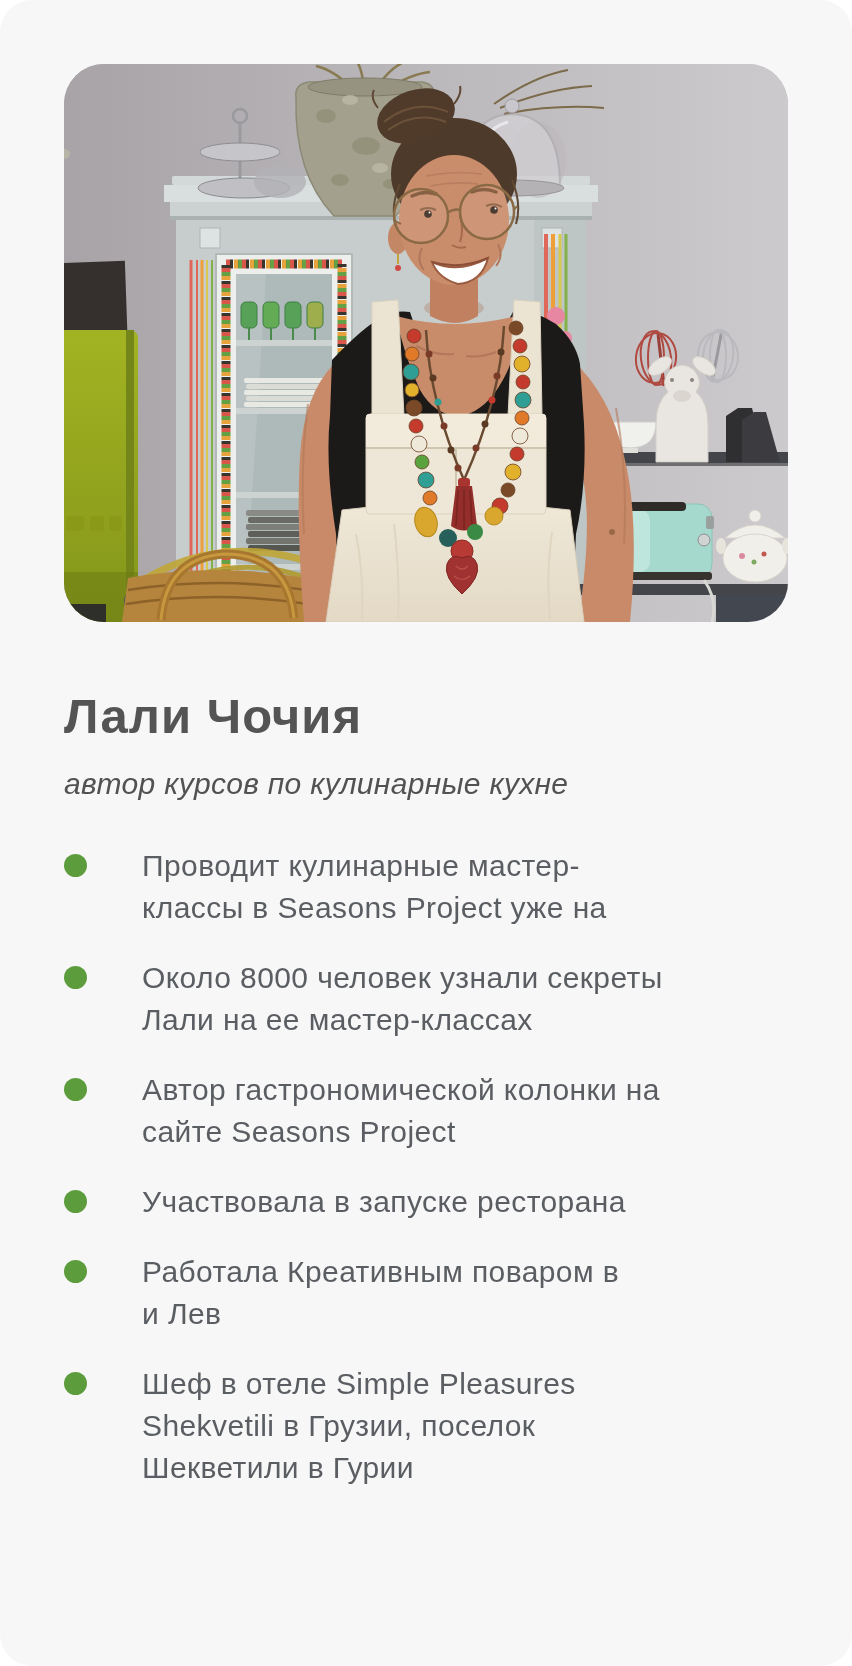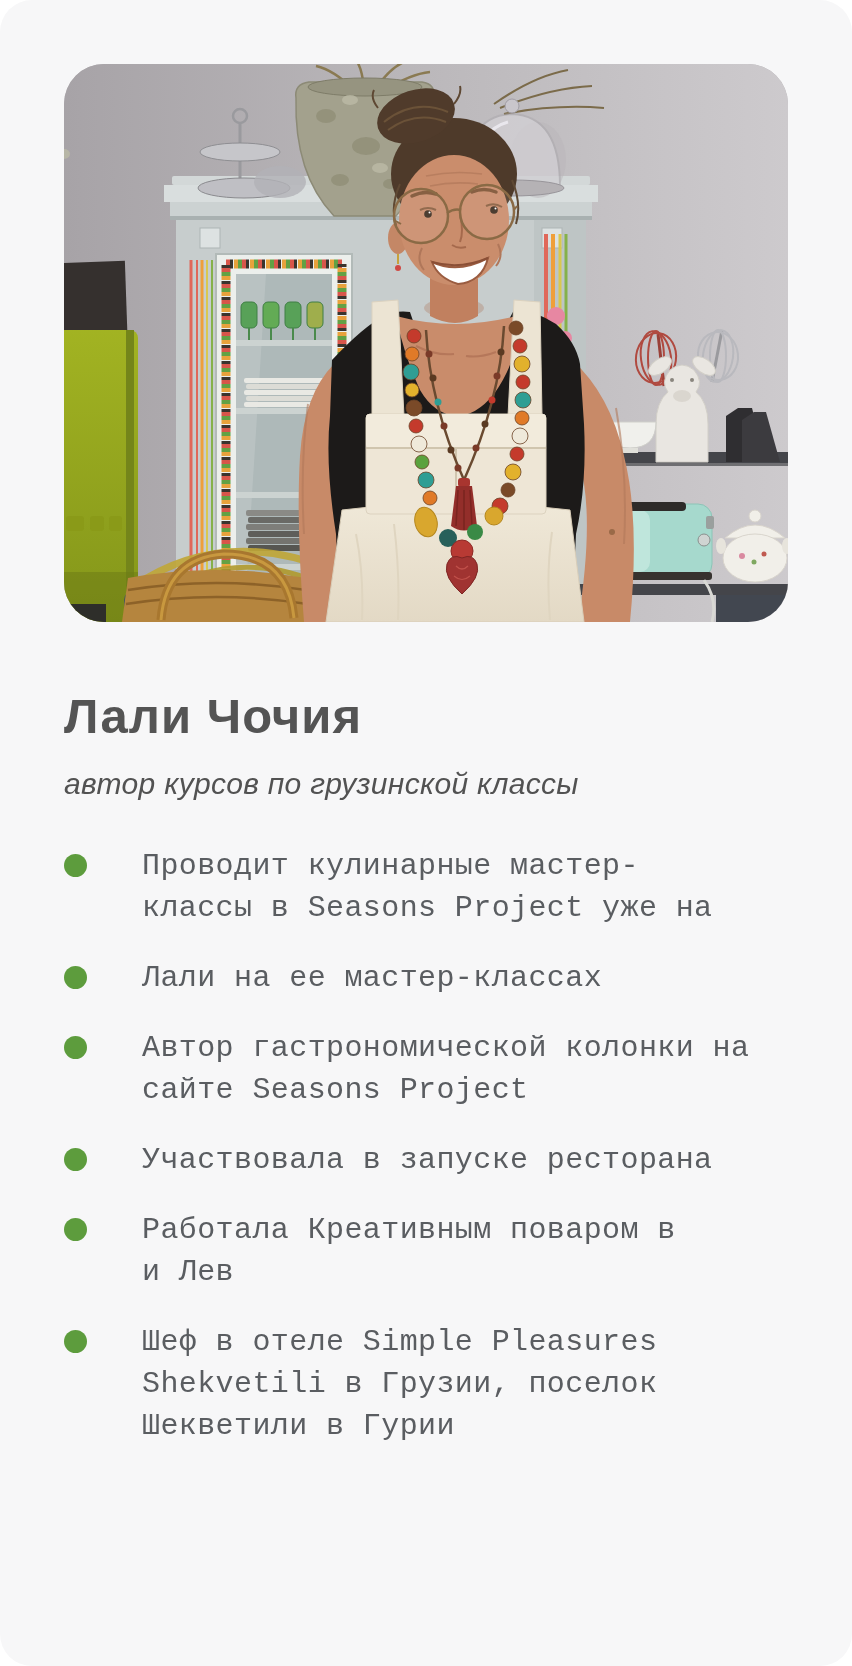--- a/index.html
+++ b/index.html
@@ -18,21 +18,21 @@
     font-size:49px; font-weight:bold; letter-spacing:1px;
     color:#545454; line-height:1.15;
   }
   .subtitle {
     position:absolute; left:64px; top:766px; margin:0;
     font-size:30px; font-style:italic; font-weight:400;
     color:#525252; letter-spacing:0.3px; line-height:1.2;
   }
   .facts {
     position:absolute; left:64px; top:845px; width:720px;
-    margin:0; padding:0; list-style:none;font-family:Liberation Mono, monospace;
+    margin:0; padding:0; list-style:none;
   }
   .facts li {
     display:flex; align-items:flex-start;
     margin:0 0 28px 0;
   }
   .dot {
     flex:none; width:23px; height:23px; border-radius:50%;
     background:#5d9c3d; margin-top:9px; margin-right:55px;
   }
   .fact-text {
@@ -337,33 +337,34 @@
       <circle cx="384" cy="474" r="9" fill="#27605a"></circle>
       <circle cx="430" cy="452" r="9" fill="#d9a72e" stroke="#b5871e"></circle>
       <circle cx="411" cy="468" r="8" fill="#3a8a46"></circle>
       <circle cx="398" cy="487" r="11" fill="#b83a34" stroke="#8e2a26"></circle>
       <path d="M 398 530 Q 379 513 383 500 Q 387 489 398 494 Q 409 489 413 500 Q 417 513 398 530 Z" fill="#a03331" stroke="#7e2523"></path>
       <path d="M 392 502 Q 398 508 404 502 M 390 512 Q 398 519 406 512" stroke="#c0504a" stroke-width="1.2" fill="none"></path>
     </svg>
   </div>
 
   <h1 class="title">Лали Чочия</h1>
-  <p class="subtitle">автор курсов по грузинской классы</p>
+  <p class="subtitle">автор курсов по кулинарные кухне</p>
 
   <ul class="facts">
     <li>
       <span class="dot"></span>
       <div class="fact-text">
         <span>Проводит кулинарные мастер-</span>
           <span>классы в Seasons Project уже на</span>
       </div>
     </li>
     <li>
       <span class="dot"></span>
       <div class="fact-text">
+        <span>Около 8000 человек узнали секреты</span>
           <span>Лали на ее мастер-классах</span>
       </div>
     </li>
     <li>
       <span class="dot"></span>
       <div class="fact-text">
         <span>Автор гастрономической колонки на</span>
           <span>сайте Seasons Project</span>
       </div>
     </li>

